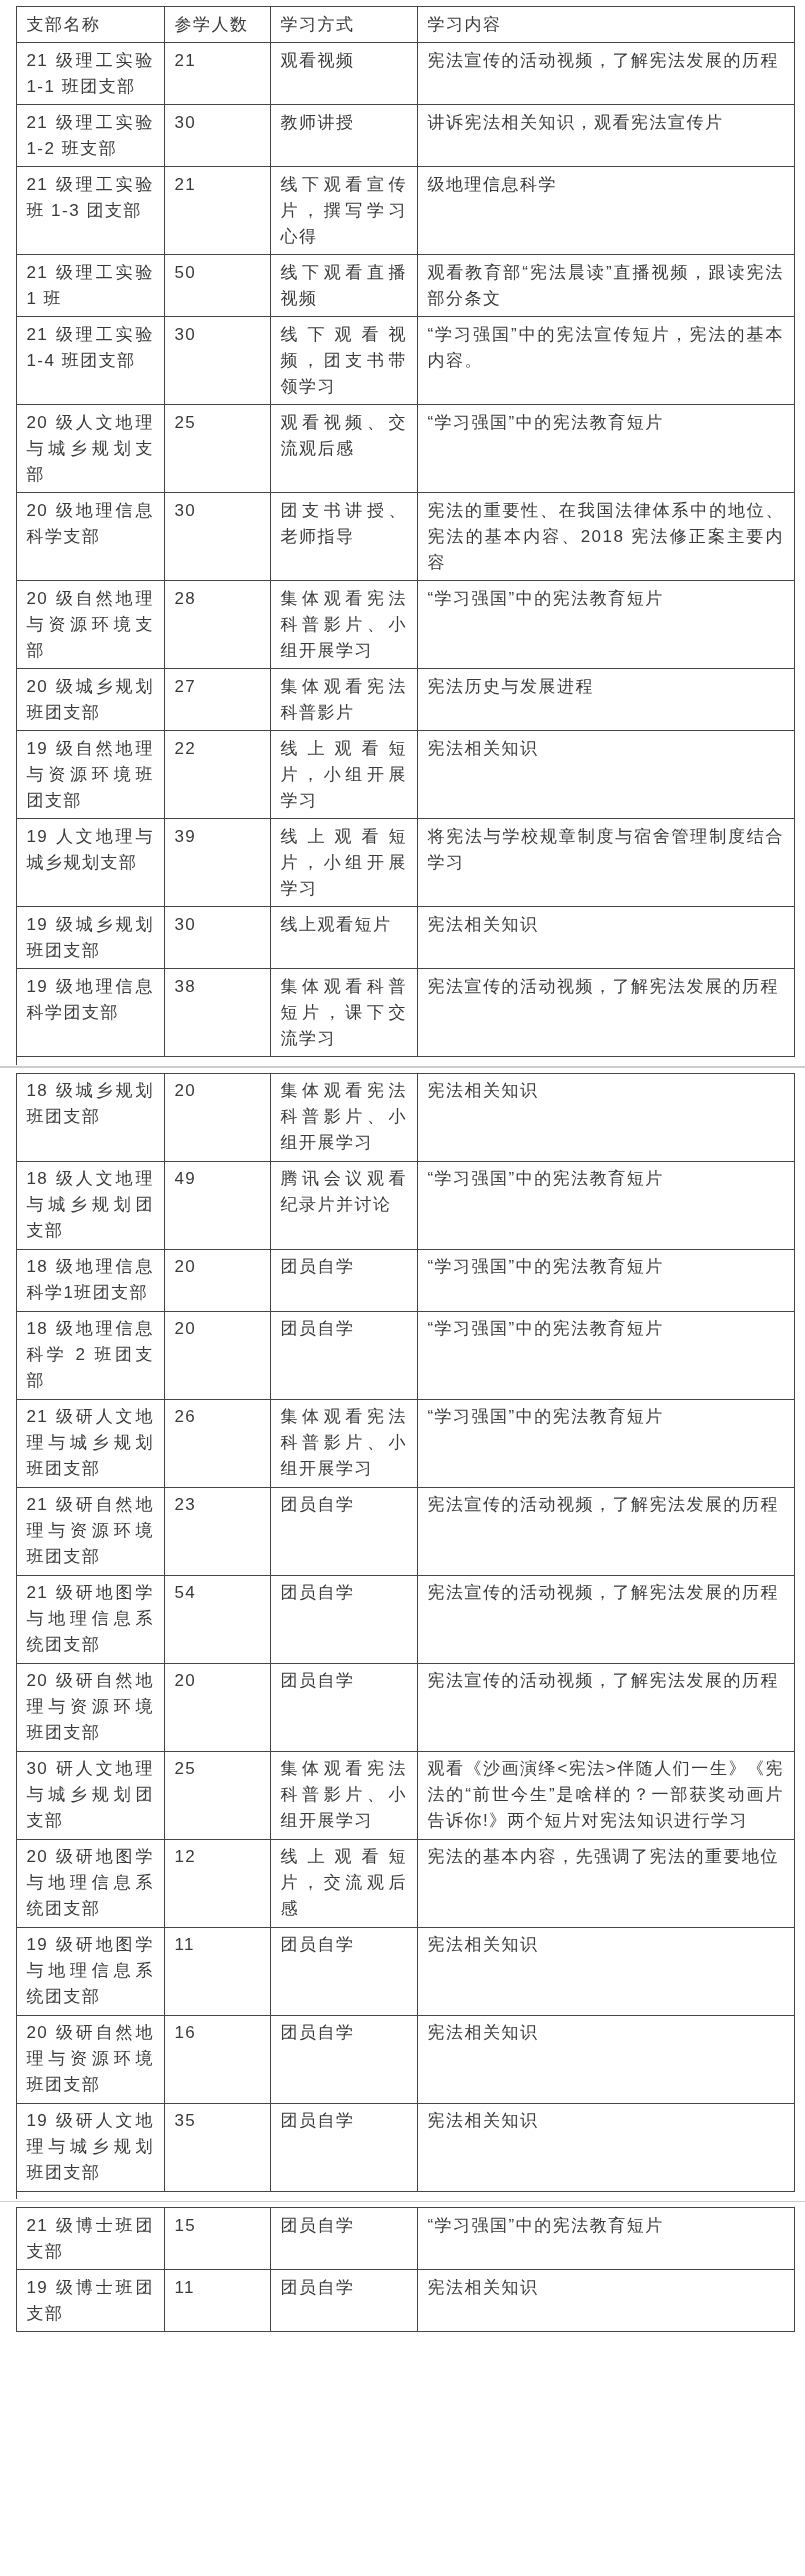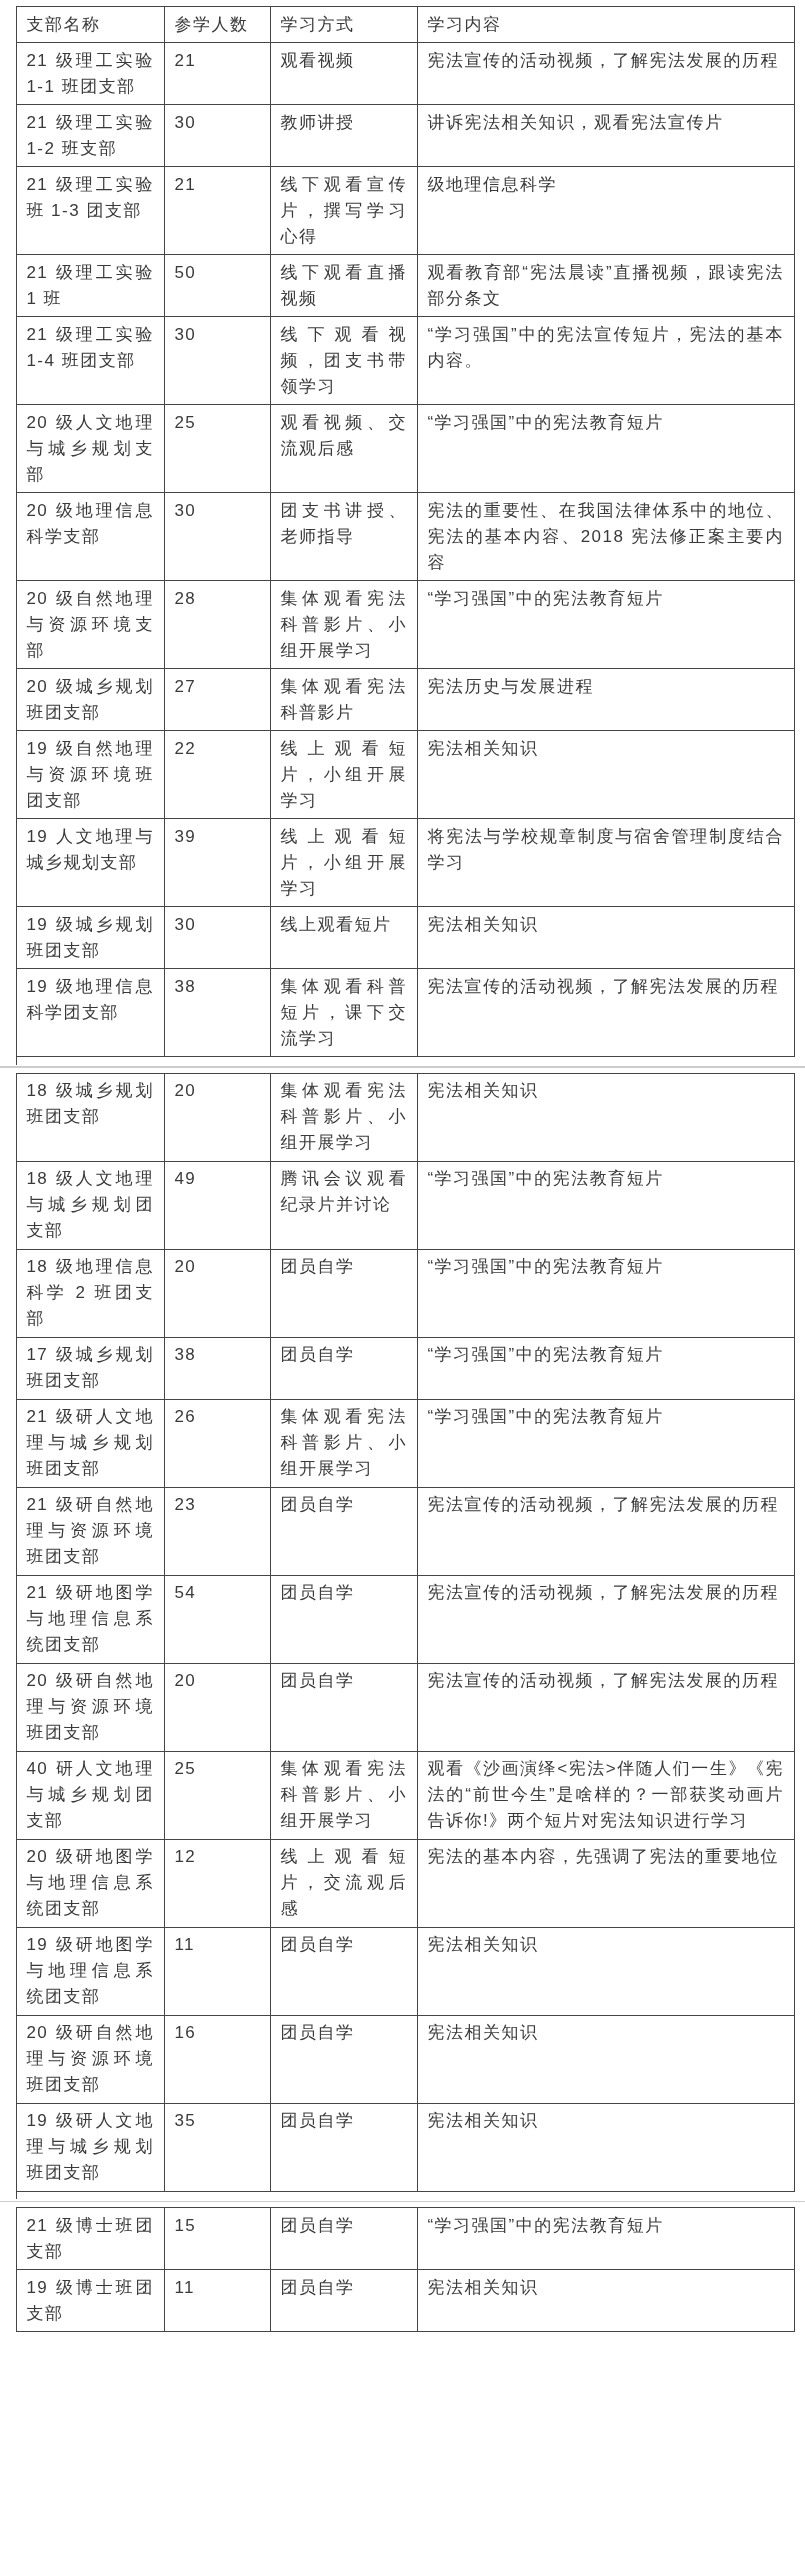--- a/index.html
+++ b/index.html
@@ -178,28 +178,28 @@
           <td>集体观看宪法科普影片、小组开展学习</td>
           <td>宪法相关知识</td>
         </tr>
         <tr>
           <td>18 级人文地理与城乡规划团支部</td>
           <td>49</td>
           <td>腾讯会议观看纪录片并讨论</td>
           <td>“学习强国”中的宪法教育短片</td>
         </tr>
         <tr>
+          <td>18 级地理信息科学1班团支部</td>
+          <td>20</td>
+          <td>团员自学</td>
+          <td>“学习强国”中的宪法教育短片</td>
+        </tr>
+        <tr>
           <td>18 级地理信息科学 2 班团支部</td>
           <td>20</td>
-          <td>团员自学</td>
-          <td>“学习强国”中的宪法教育短片</td>
-        </tr>
-        <tr>
-          <td>17 级城乡规划班团支部</td>
-          <td>38</td>
           <td>团员自学</td>
           <td>“学习强国”中的宪法教育短片</td>
         </tr>
         <tr>
           <td>21 级研人文地理与城乡规划班团支部</td>
           <td>26</td>
           <td>集体观看宪法科普影片、小组开展学习</td>
           <td>“学习强国”中的宪法教育短片</td>
         </tr>
         <tr>
@@ -214,21 +214,21 @@
           <td>团员自学</td>
           <td>宪法宣传的活动视频，了解宪法发展的历程</td>
         </tr>
         <tr>
           <td>20 级研自然地理与资源环境班团支部</td>
           <td>20</td>
           <td>团员自学</td>
           <td>宪法宣传的活动视频，了解宪法发展的历程</td>
         </tr>
         <tr>
-          <td>40 研人文地理与城乡规划团支部</td>
+          <td>30 研人文地理与城乡规划团支部</td>
           <td>25</td>
           <td>集体观看宪法科普影片、小组开展学习</td>
           <td>观看《沙画演绎&lt;宪法&gt;伴随人们一生》《宪法的“前世今生”是啥样的？一部获奖动画片告诉你!》两个短片对宪法知识进行学习</td>
         </tr>
         <tr>
           <td>20 级研地图学与地理信息系统团支部</td>
           <td>12</td>
           <td>线上观看短片，交流观后感</td>
           <td>宪法的基本内容，先强调了宪法的重要地位</td>
         </tr>

